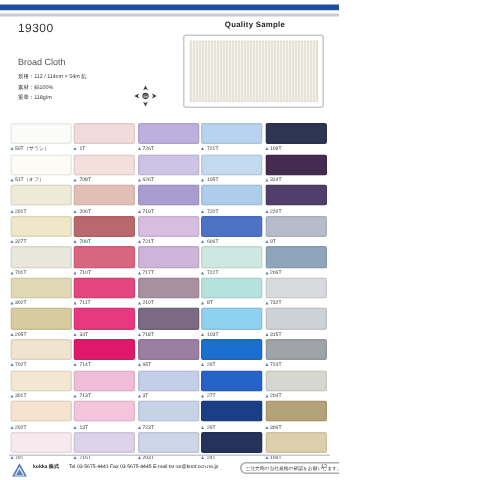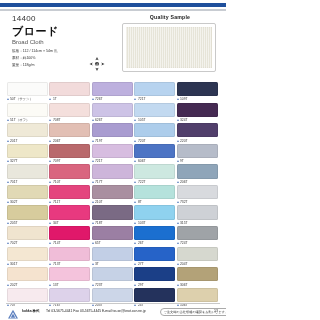--- a/index.html
+++ b/index.html
@@ -59,22 +59,21 @@
   #footer-page{position:absolute;left:214px;top:6px;font-size:3.6px;color:#333;}
 </style>
 </head>
 <body>
 
 <div id="topbar-blue"></div>
 <div id="topbar-white"></div>
 <div id="topbar-grey"></div>
 
 <div id="header">
-  <div id="prod-code">14400</div>
-  <div id="prod-name">ブロード</div>
+  <div id="prod-code">19300</div>
   <div id="prod-name-en">Broad Cloth</div>
 
   <div id="spec-list">
     <div class="spec-line">規格：112 / 114cm × 54m 乱</div>
     <div class="spec-line">素材：綿100%</div>
     <div class="spec-line">重量：118g/m</div>
   </div>
 
   <div id="mark">
     <svg width="18" height="16" viewBox="0 0 18 16" aria-hidden="true">

